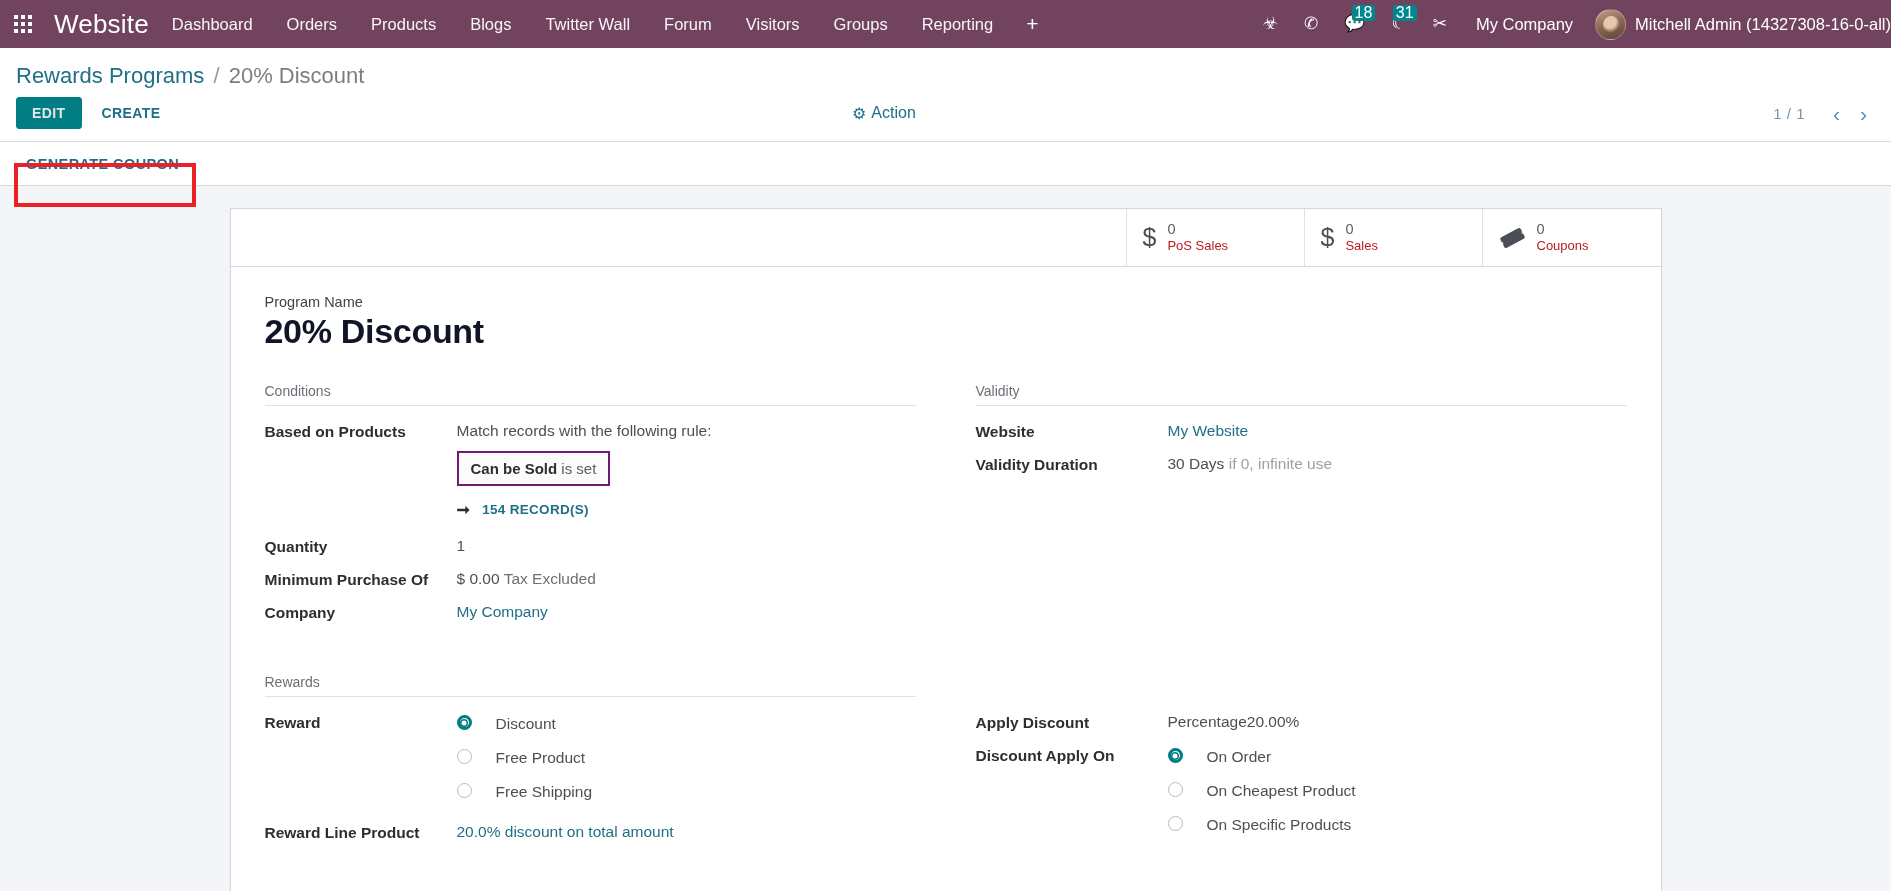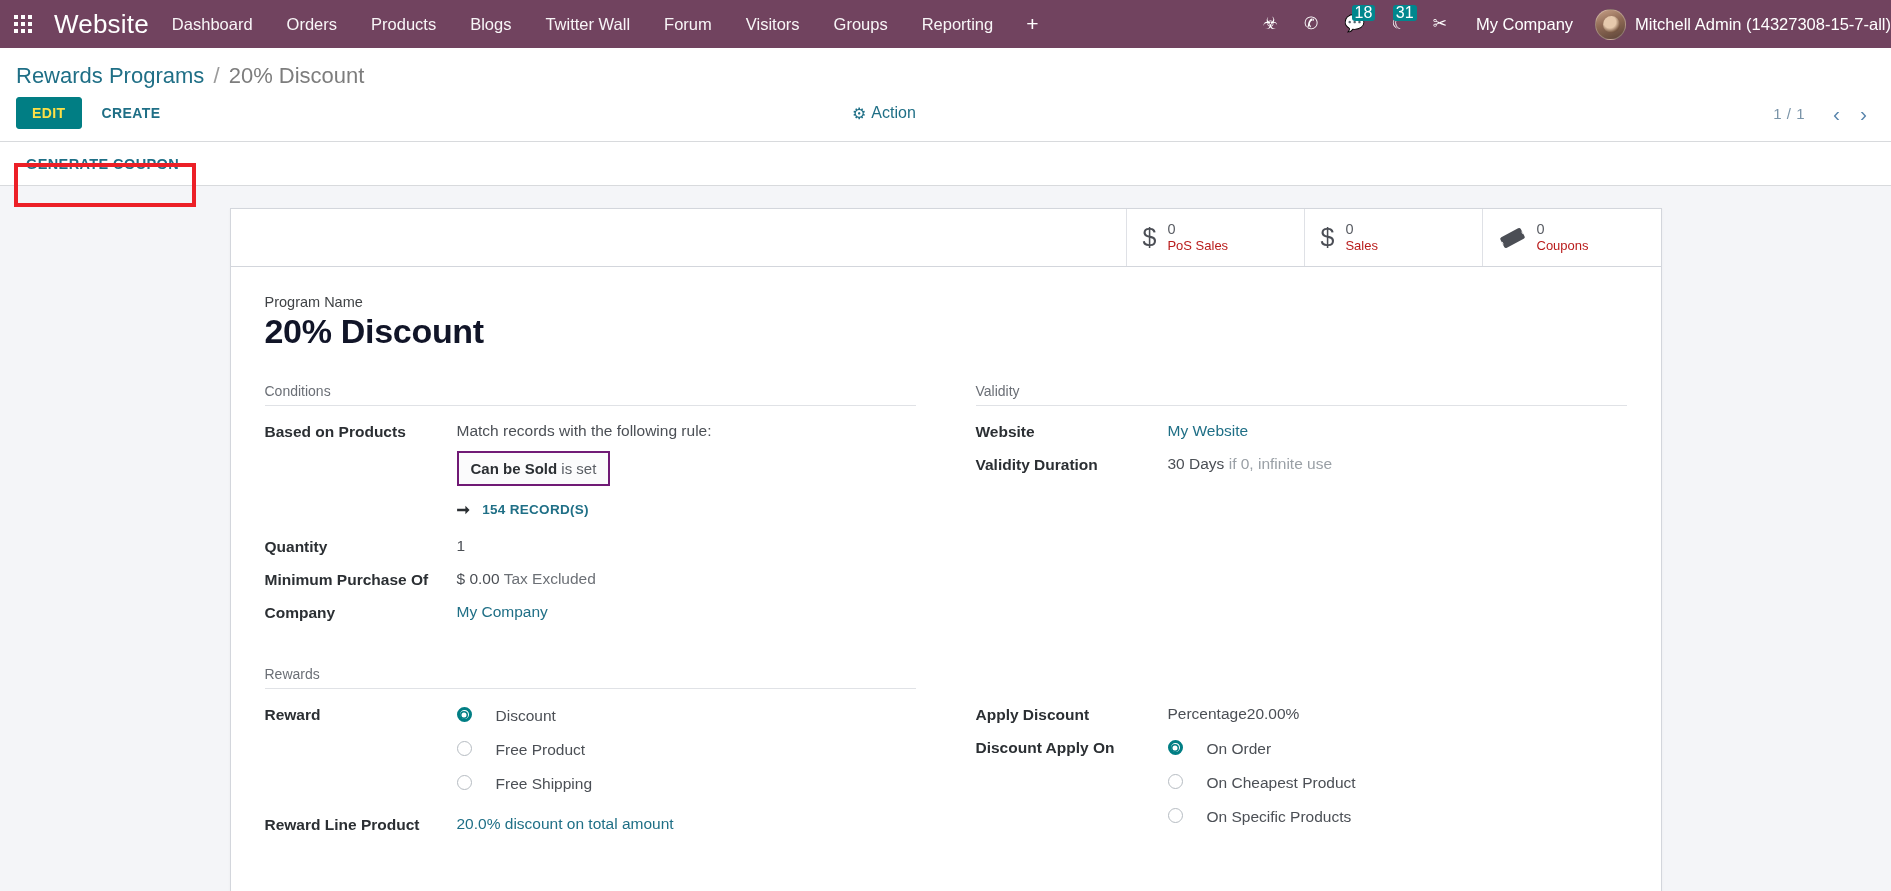--- a/index.html
+++ b/index.html
@@ -116,21 +116,21 @@
   .bc-current { color: #7d7d7d; }
 
   .cp-row {
     display: flex;
     align-items: center;
     padding: 5px 16px 12px 16px;
     position: relative;
   }
   .btn-edit {
     background: #017e84;
-    color: #fde047;
+    color: #e5e5e5;
     border: 1px solid #017e84;
     font-size: 14px;
     font-weight: 600;
     letter-spacing: .4px;
     padding: 7px 15px;
     border-radius: 3px;
     cursor: pointer;
     text-transform: uppercase;
   }
   .btn-create {
@@ -254,21 +254,21 @@
     margin-bottom: 2px;
   }
   .record-title {
     font-size: 34px;
     font-weight: 700;
     color: #111528;
     letter-spacing: -.3px;
     margin-bottom: 32px;
   }
 
-  .group-cols { display: flex; gap: 60px; }
+  .group-cols { display: flex; gap: 60px; margin-top: 8px; }
   .group-col { flex: 1 1 0; min-width: 0; }
   .group-title {
     font-size: 14px;
     color: #6b6f76;
     padding-bottom: 6px;
     border-bottom: 1px solid #e0e2e6;
     margin-bottom: 16px;
   }
   .frow {
     display: flex;
@@ -366,21 +366,21 @@
       <span class="badge">18</span>
     </div>
     <div class="sys-icon">
       <span>☾</span>
       <span class="badge">31</span>
     </div>
     <div class="sys-icon">✂</div>
     <div class="company-name">My Company</div>
     <div class="user-menu">
       <span class="avatar"></span>
-      <span>Mitchell Admin (14327308-15-7-all)</span>
+      <span>Mitchell Admin (14327308-16-0-all)</span>
     </div>
   </div>
 </div>
 
 <div class="control-panel">
   <div class="breadcrumb">
     <span class="bc-root">Rewards Programs</span>
     <span class="bc-sep">/</span>
     <span class="bc-current">20% Discount</span>
   </div>

